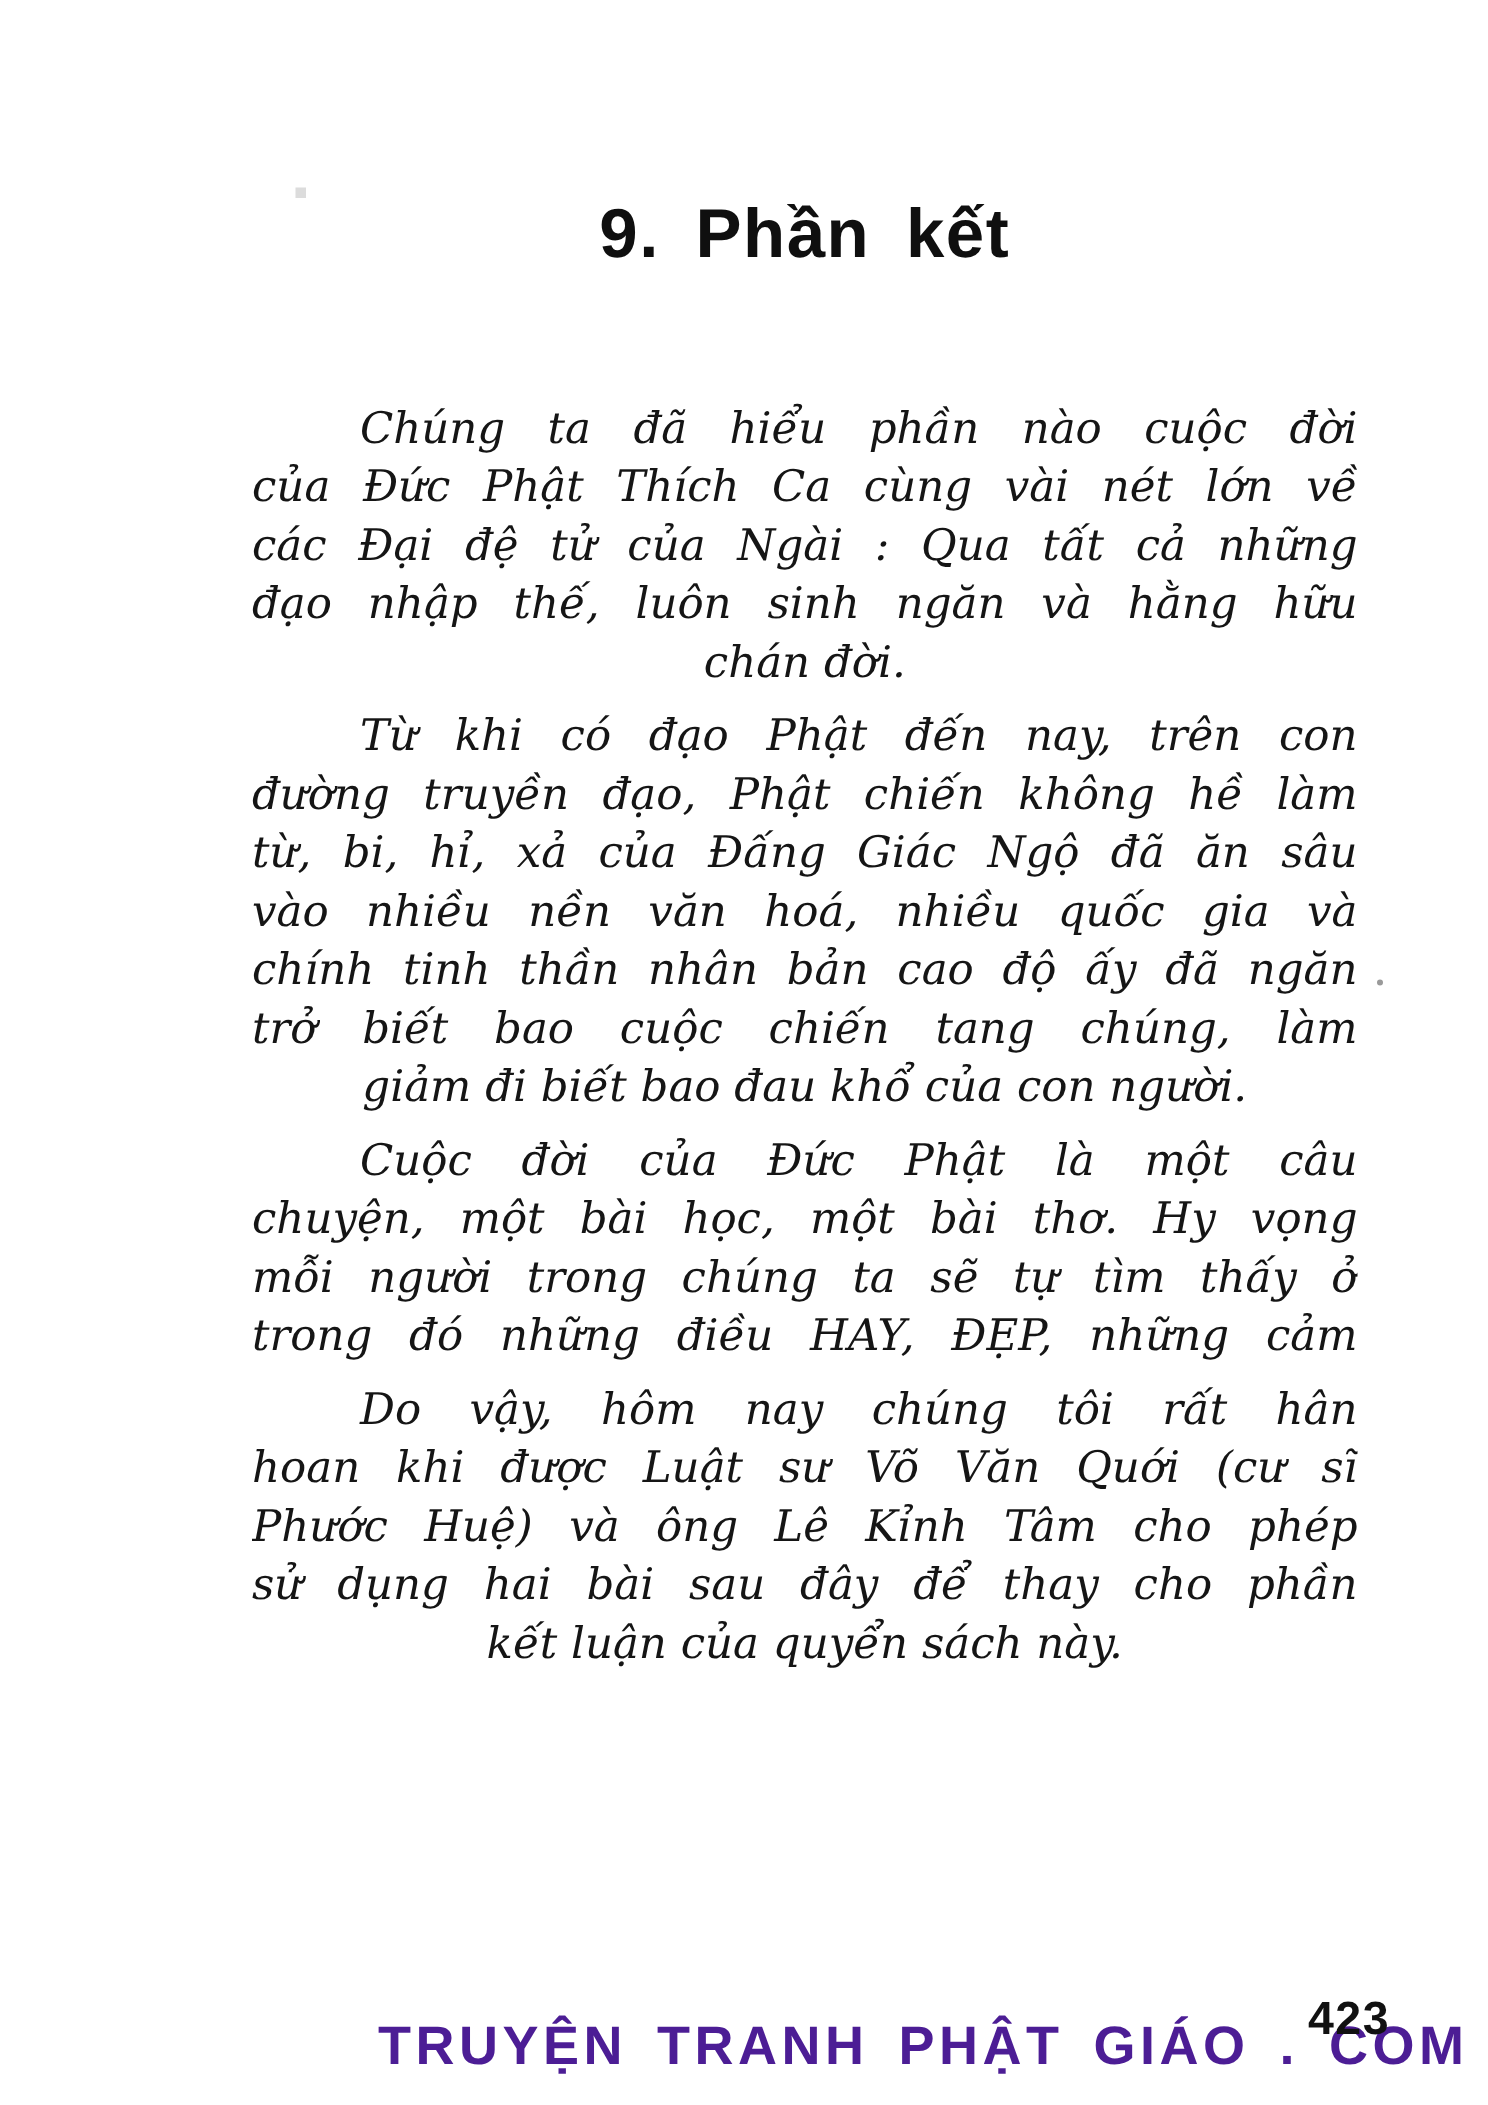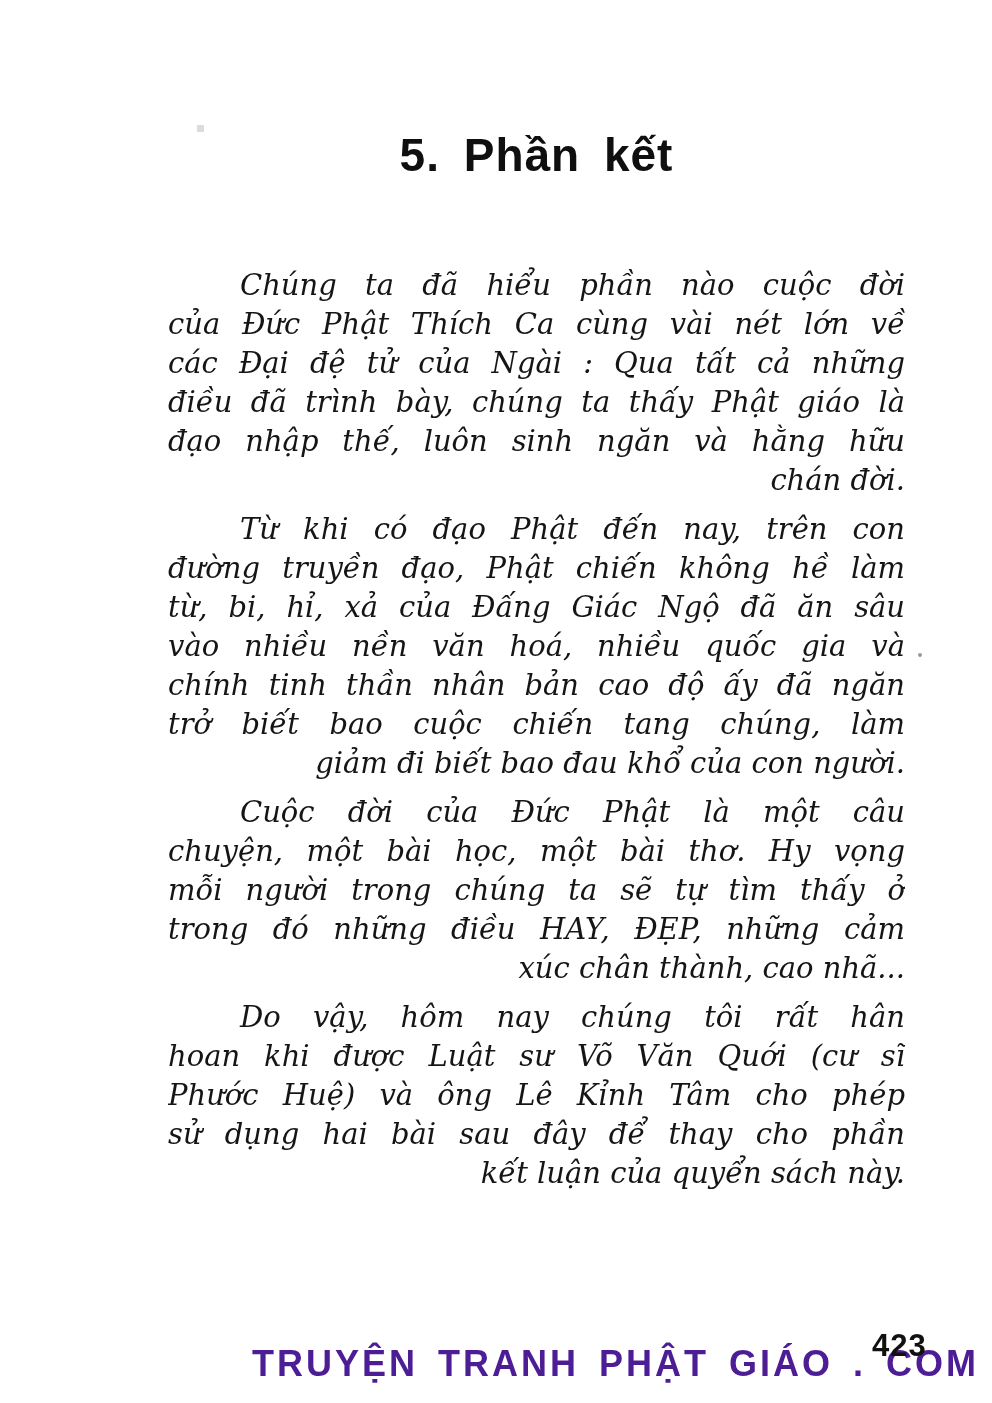--- a/index.html
+++ b/index.html
@@ -42,21 +42,21 @@
     text-align: justify;
     overflow: hidden;
   }
   .line::after {
     content: "";
     display: inline-block;
     width: 100%;
     height: 0;
   }
   .line.first { text-indent: 72px; }
-  .line.last { text-align: right; }
+  .line.last { text-align: center; }
   .line.last::after { content: none; }
   .watermark {
     position: absolute;
     top: 1344px;
     left: 252px;
     font-family: "Liberation Sans", sans-serif;
     font-weight: 700;
     font-size: 36px;
     line-height: 1.1;
     letter-spacing: 3px;
@@ -76,46 +76,44 @@
     color: #111111;
   }
   .speck { position: absolute; }
   .speck-1 { left: 197px; top: 125px; width: 7px; height: 7px; background: #dcdcdc; }
   .speck-2 { left: 918px; top: 653px; width: 4px; height: 4px; background: #9a9a9a; border-radius: 50%; }
 </style>
 </head>
 <body>
 
 <div class="page">
-  <h1 class="chapter-title">5. Phần kết</h1>
+  <h1 class="chapter-title">9. Phần kết</h1>
 
   <div class="body-text">
       <div class="paragraph">
         <div class="line first">Chúng ta đã hiểu phần nào cuộc đời</div>
         <div class="line">của Đức Phật Thích Ca cùng vài nét lớn về</div>
         <div class="line">các Đại đệ tử của Ngài : Qua tất cả những</div>
-        <div class="line">điều đã trình bày, chúng ta thấy Phật giáo là</div>
         <div class="line">đạo nhập thế, luôn sinh ngăn và hằng hữu</div>
         <div class="line last">chán đời.</div>
       </div>
       <div class="paragraph">
         <div class="line first">Từ khi có đạo Phật đến nay, trên con</div>
         <div class="line">đường truyền đạo, Phật chiến không hề làm</div>
         <div class="line">từ, bi, hỉ, xả của Đấng Giác Ngộ đã ăn sâu</div>
         <div class="line">vào nhiều nền văn hoá, nhiều quốc gia và</div>
         <div class="line">chính tinh thần nhân bản cao độ ấy đã ngăn</div>
         <div class="line">trở biết bao cuộc chiến tang chúng, làm</div>
         <div class="line last">giảm đi biết bao đau khổ của con người.</div>
       </div>
       <div class="paragraph">
         <div class="line first">Cuộc đời của Đức Phật là một câu</div>
         <div class="line">chuyện, một bài học, một bài thơ. Hy vọng</div>
         <div class="line">mỗi người trong chúng ta sẽ tự tìm thấy ở</div>
         <div class="line">trong đó những điều HAY, ĐẸP, những cảm</div>
-        <div class="line last">xúc chân thành, cao nhã...</div>
       </div>
       <div class="paragraph">
         <div class="line first">Do vậy, hôm nay chúng tôi rất hân</div>
         <div class="line">hoan khi được Luật sư Võ Văn Quới (cư sĩ</div>
         <div class="line">Phước Huệ) và ông Lê Kỉnh Tâm cho phép</div>
         <div class="line">sử dụng hai bài sau đây để thay cho phần</div>
         <div class="line last">kết luận của quyển sách này.</div>
       </div>
     </div>
 

